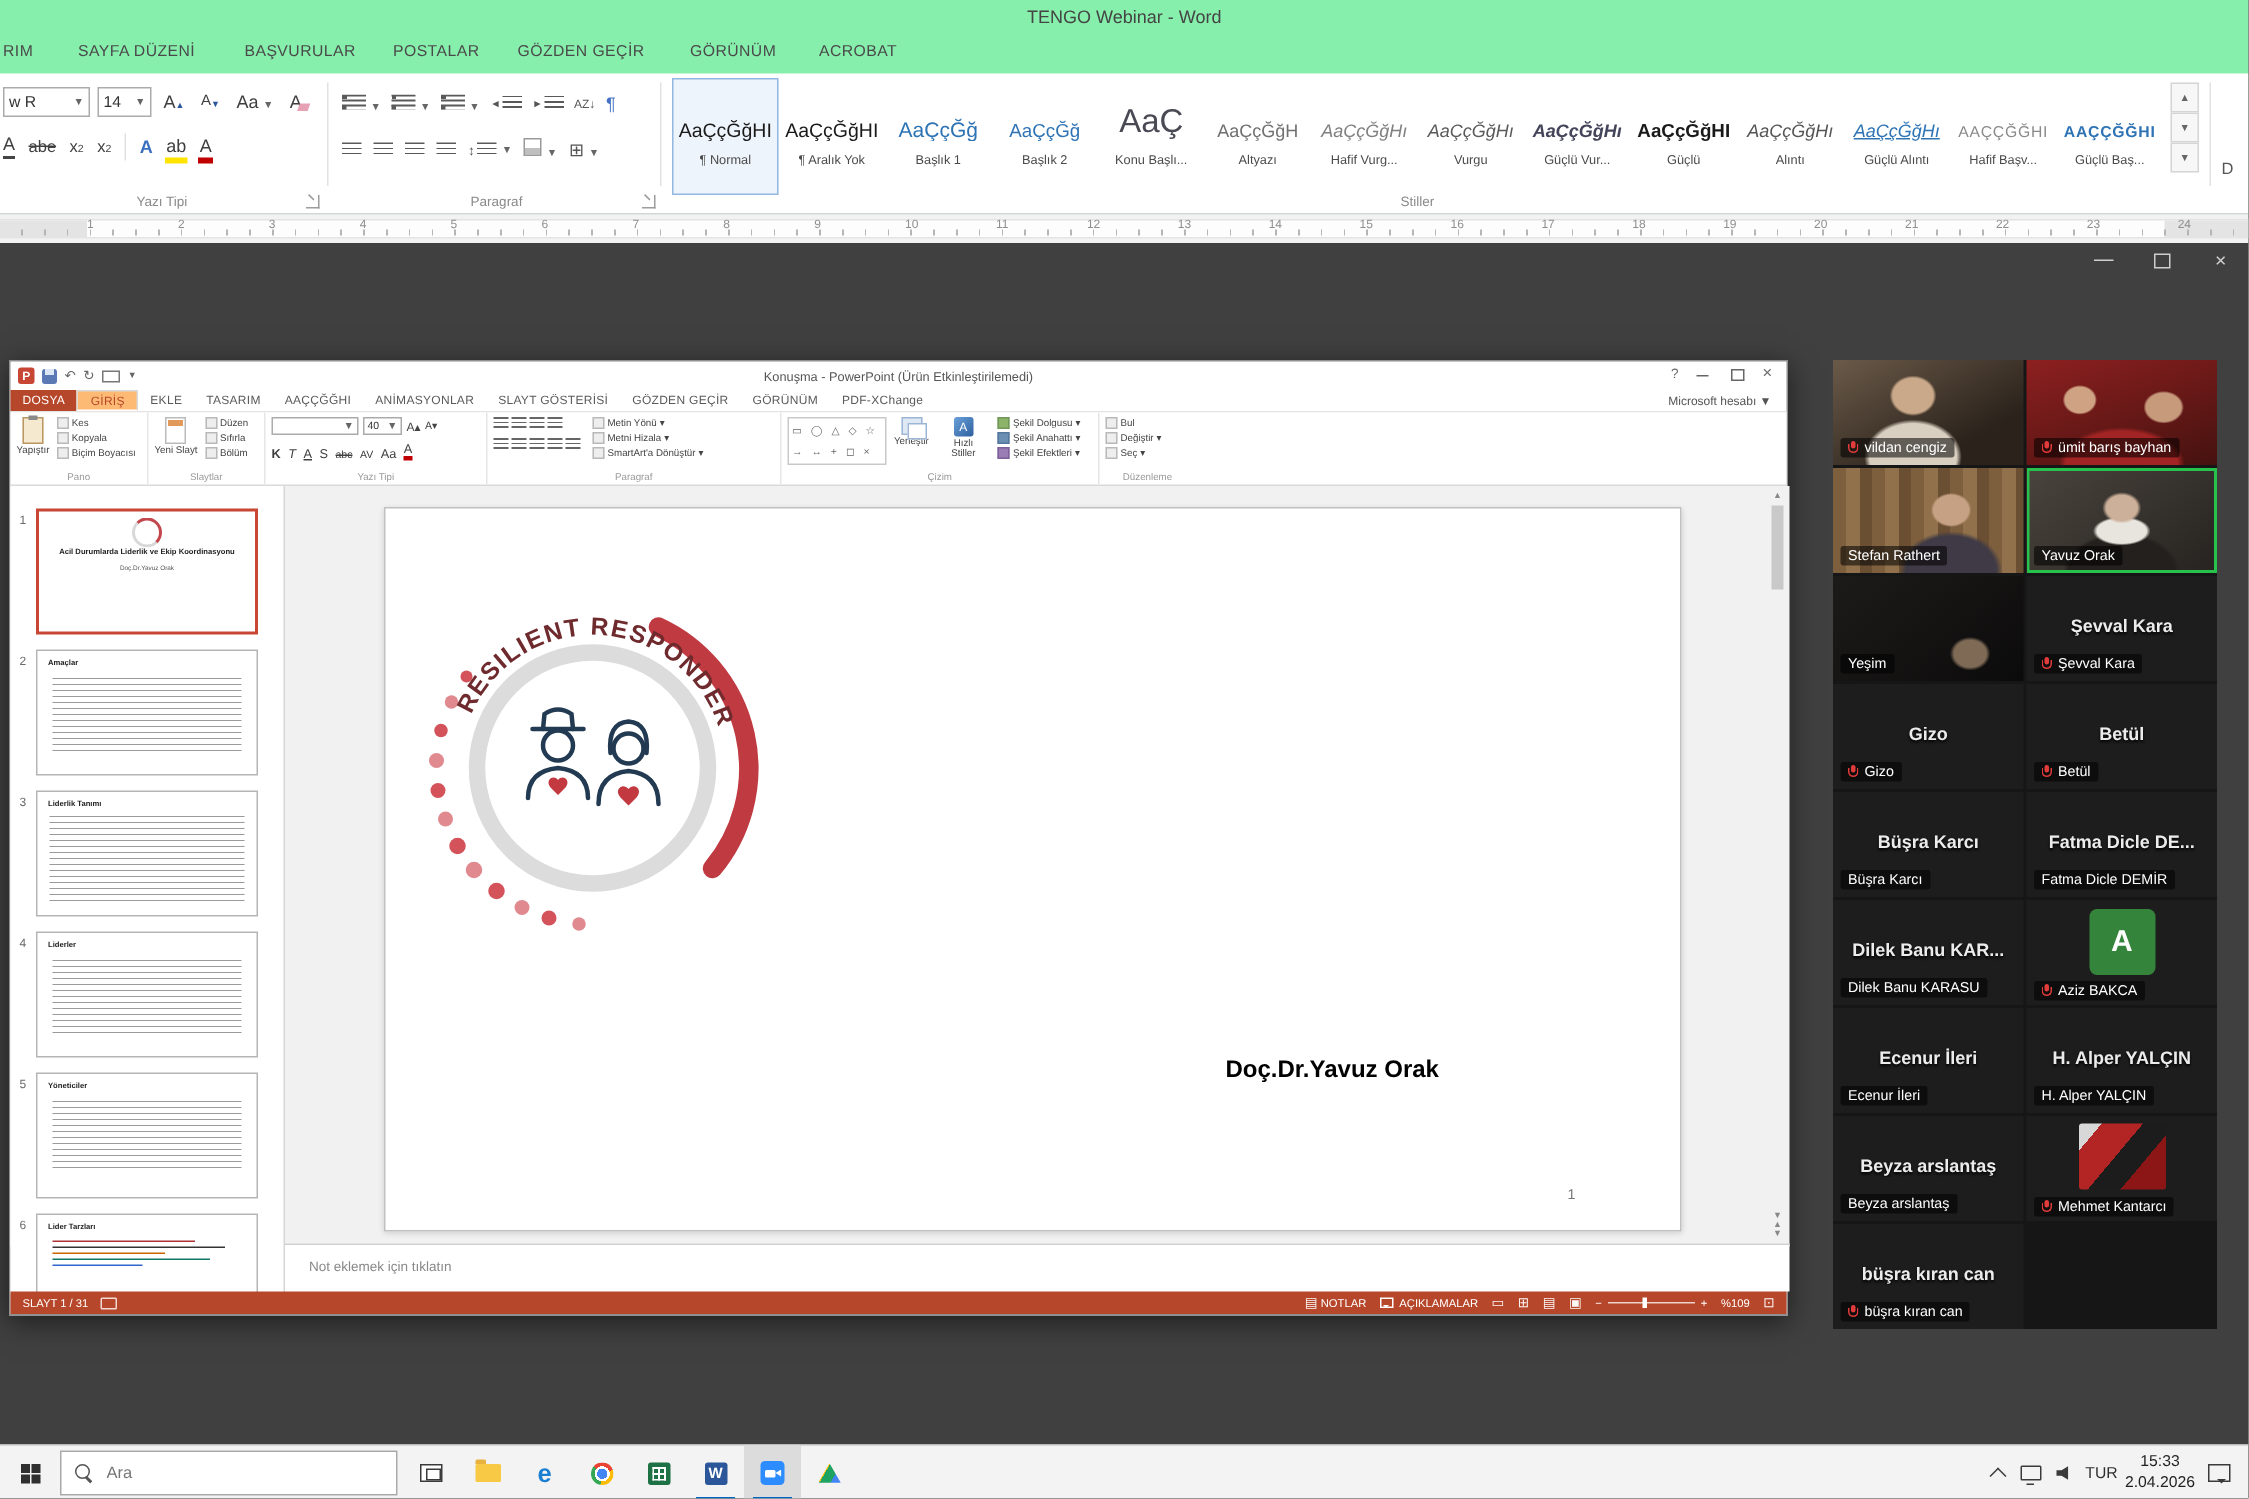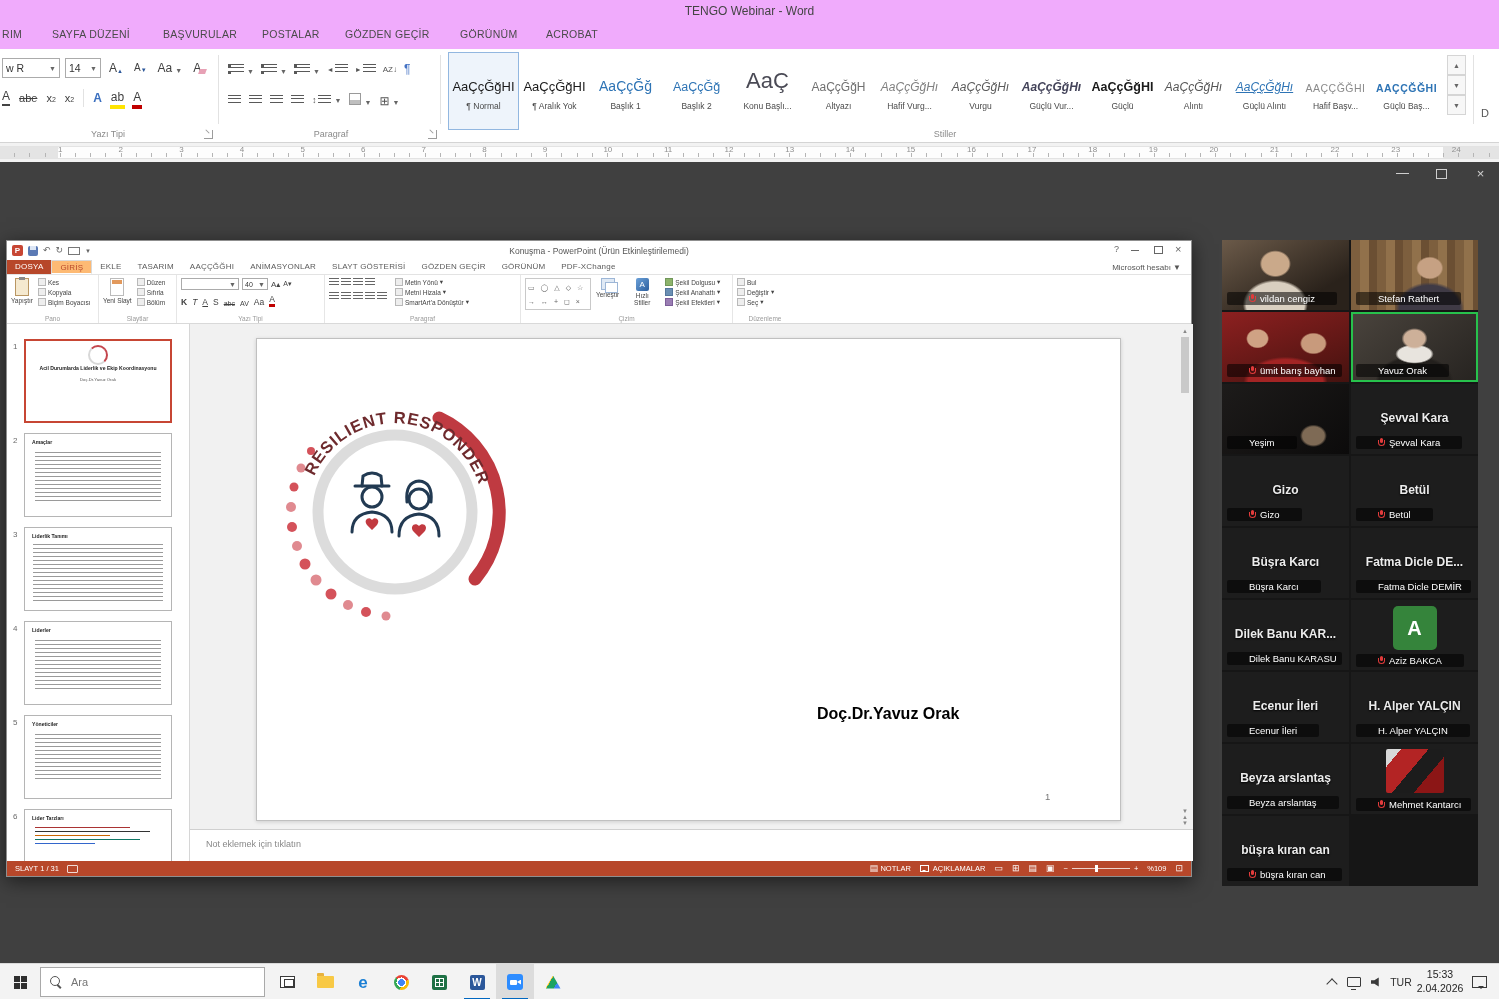--- a/index.html
+++ b/index.html
@@ -1,21 +1,21 @@
 <!DOCTYPE html>
 <html><head>
 <meta charset="utf-8">
 <style>
 *{margin:0;padding:0;box-sizing:border-box}
 html,body{width:1499px;height:999px;overflow:hidden}
 body{font-family:"Liberation Sans",sans-serif;background:#404040}
 #screen{position:relative;width:1499px;height:999px;background:#404040;overflow:hidden}
 
 
-#word-top{position:absolute;left:0;top:0;width:1499px;height:162px;background:#f0abfc}
+#word-top{position:absolute;left:0;top:0;width:1499px;height:162px;background:#86efac}
 .w-title{position:absolute;left:0;top:4px;width:100%;text-align:center;font-size:12px;color:#444}
 .w-tabs{position:absolute;left:0;top:28px;width:100%;height:21px}
 .w-tab{position:absolute;top:0;font-size:10.5px;color:#4a4a4a;letter-spacing:.3px;cursor:default}
 .w-ribbon{position:absolute;left:0;top:49px;width:1499px;height:94px;border-bottom:1px solid #d4d4d4;background:#fff}
 .vsep{position:absolute;top:6px;bottom:18px;width:1px;background:#e2e2e2}
 .grp-label{position:absolute;bottom:3px;width:100%;text-align:center;font-size:9px;color:#8a8a8a}
 .lnch{position:absolute;right:3px;bottom:3px;width:9px;height:9px;border-right:1px solid #9c9c9c;border-bottom:1px solid #9c9c9c}
 .lnch::before{content:"";position:absolute;left:1px;top:1px;width:5px;height:1px;background:#9c9c9c;transform:rotate(45deg)}
 
 .fg{position:absolute;left:0;top:0;width:216px;height:93px}
@@ -162,21 +162,21 @@
 .cmt{width:9px;height:7px;border:1px solid #fff;position:relative}
 .cmt::after{content:"";position:absolute;left:1px;bottom:-3px;border:2px solid transparent;border-top-color:#fff}
 .zslider{display:flex;align-items:center;gap:4px}
 .zslider .line{width:58px;height:1px;background:rgba(255,255,255,.75);position:relative}
 .zslider .knob{position:absolute;left:40%;top:-3px;width:3px;height:7px;background:#fff}
 
 
 #zoom-panel{position:absolute;left:1222px;top:78px;width:256px;display:grid;grid-template-columns:127px 127px;grid-auto-rows:70px;gap:2px;background:#161616}
 .zt{position:relative;background:#1d1d1d;overflow:hidden}
 .zt.active{box-shadow:inset 0 0 0 2px #27c24c}
-.zchip{position:absolute;left:5px;bottom:5px;display:flex;align-items:center;gap:4px;background:rgba(0,0,0,.55);padding:1px 22px;border-radius:2px;font-size:9.5px;color:#fff;white-space:nowrap;max-width:115px;overflow:hidden}
+.zchip{position:absolute;left:5px;bottom:5px;display:flex;align-items:center;gap:4px;background:rgba(0,0,0,.55);padding:1px 5px;border-radius:2px;font-size:9.5px;color:#fff;white-space:nowrap;max-width:115px;overflow:hidden}
 .zhead{position:absolute;left:0;top:50%;width:100%;transform:translateY(-60%);text-align:center;font-size:12px;font-weight:bold;color:#ececec;text-shadow:0 1px 2px #000;white-space:nowrap;overflow:hidden}
 .mic{position:relative;width:7px;height:10px;flex:none}
 .mic::before{content:"";position:absolute;left:2px;top:0;width:3px;height:5px;background:#e23b3b;border-radius:2px}
 .mic::after{content:"";position:absolute;left:0;top:2px;width:5px;height:5px;border:1px solid #e23b3b;border-top:none;border-radius:0 0 4px 4px}
 .zavatar{position:absolute;left:50%;top:6px;transform:translateX(-50%);width:44px;height:44px;border-radius:5px;background:#35843b;color:#fff;font-size:20px;font-weight:bold;display:flex;align-items:center;justify-content:center}
 .zphoto{position:absolute;left:50%;top:5px;transform:translateX(-50%);width:58px;height:44px;border-radius:2px;background:linear-gradient(130deg,#d8d8d8 0 16%,#b32424 16% 45%,#1c1c1c 45% 68%,#8c1616 68%)}
 .v0{background:radial-gradient(ellipse 30px 26px at 42% 34%,#caa98a 0 45%,transparent 52%),radial-gradient(ellipse 50px 38px at 42% 92%,#d9cfc0 0 58%,transparent 65%),linear-gradient(150deg,#6b5a49,#2a221b 75%)}
 .v1{background:radial-gradient(ellipse 26px 22px at 62% 40%,#c6a183 0 45%,transparent 52%),radial-gradient(ellipse 52px 40px at 62% 98%,#3f3a45 0 58%,transparent 66%),repeating-linear-gradient(90deg,#7d5f3e 0 9px,#91714b 9px 18px,#6b4f33 18px 26px)}
 .v2{background:radial-gradient(ellipse 22px 19px at 28% 38%,#cfa284 0 45%,transparent 52%),radial-gradient(ellipse 26px 21px at 72% 45%,#c89a7c 0 45%,transparent 52%),radial-gradient(ellipse 60px 36px at 50% 100%,#a32424 0 62%,transparent 70%),linear-gradient(160deg,#8d2020,#45120f)}
 .v3{background:radial-gradient(circle 12px at 62% 32%,#d0b49a 0 85%,transparent 95%),radial-gradient(ellipse 38px 30px at 62% 95%,#44403a 0 58%,transparent 68%),linear-gradient(105deg,#8d8273 0 58%,#6e6457 58% 72%,#57503f 72%)}
@@ -678,29 +678,29 @@
       </div>
     </div>
 
     <div id="zoom-panel">
       <div class="zt v0">
         <span class="zchip">
             <span class="mic"></span>
             <span>vildan cengiz</span>
           </span>
       </div>
-      <div class="zt v1">
-        <span class="zchip">
-            <span>Stefan Rathert</span>
-          </span>
-      </div>
       <div class="zt v2">
         <span class="zchip">
             <span class="mic"></span>
             <span>ümit barış bayhan</span>
+          </span>
+      </div>
+      <div class="zt v1">
+        <span class="zchip">
+            <span>Stefan Rathert</span>
           </span>
       </div>
       <div class="zt v4 active">
         <span class="zchip">
             <span>Yavuz Orak</span>
           </span>
       </div>
       <div class="zt v5">
         <span class="zchip">
             <span>Yeşim</span>

